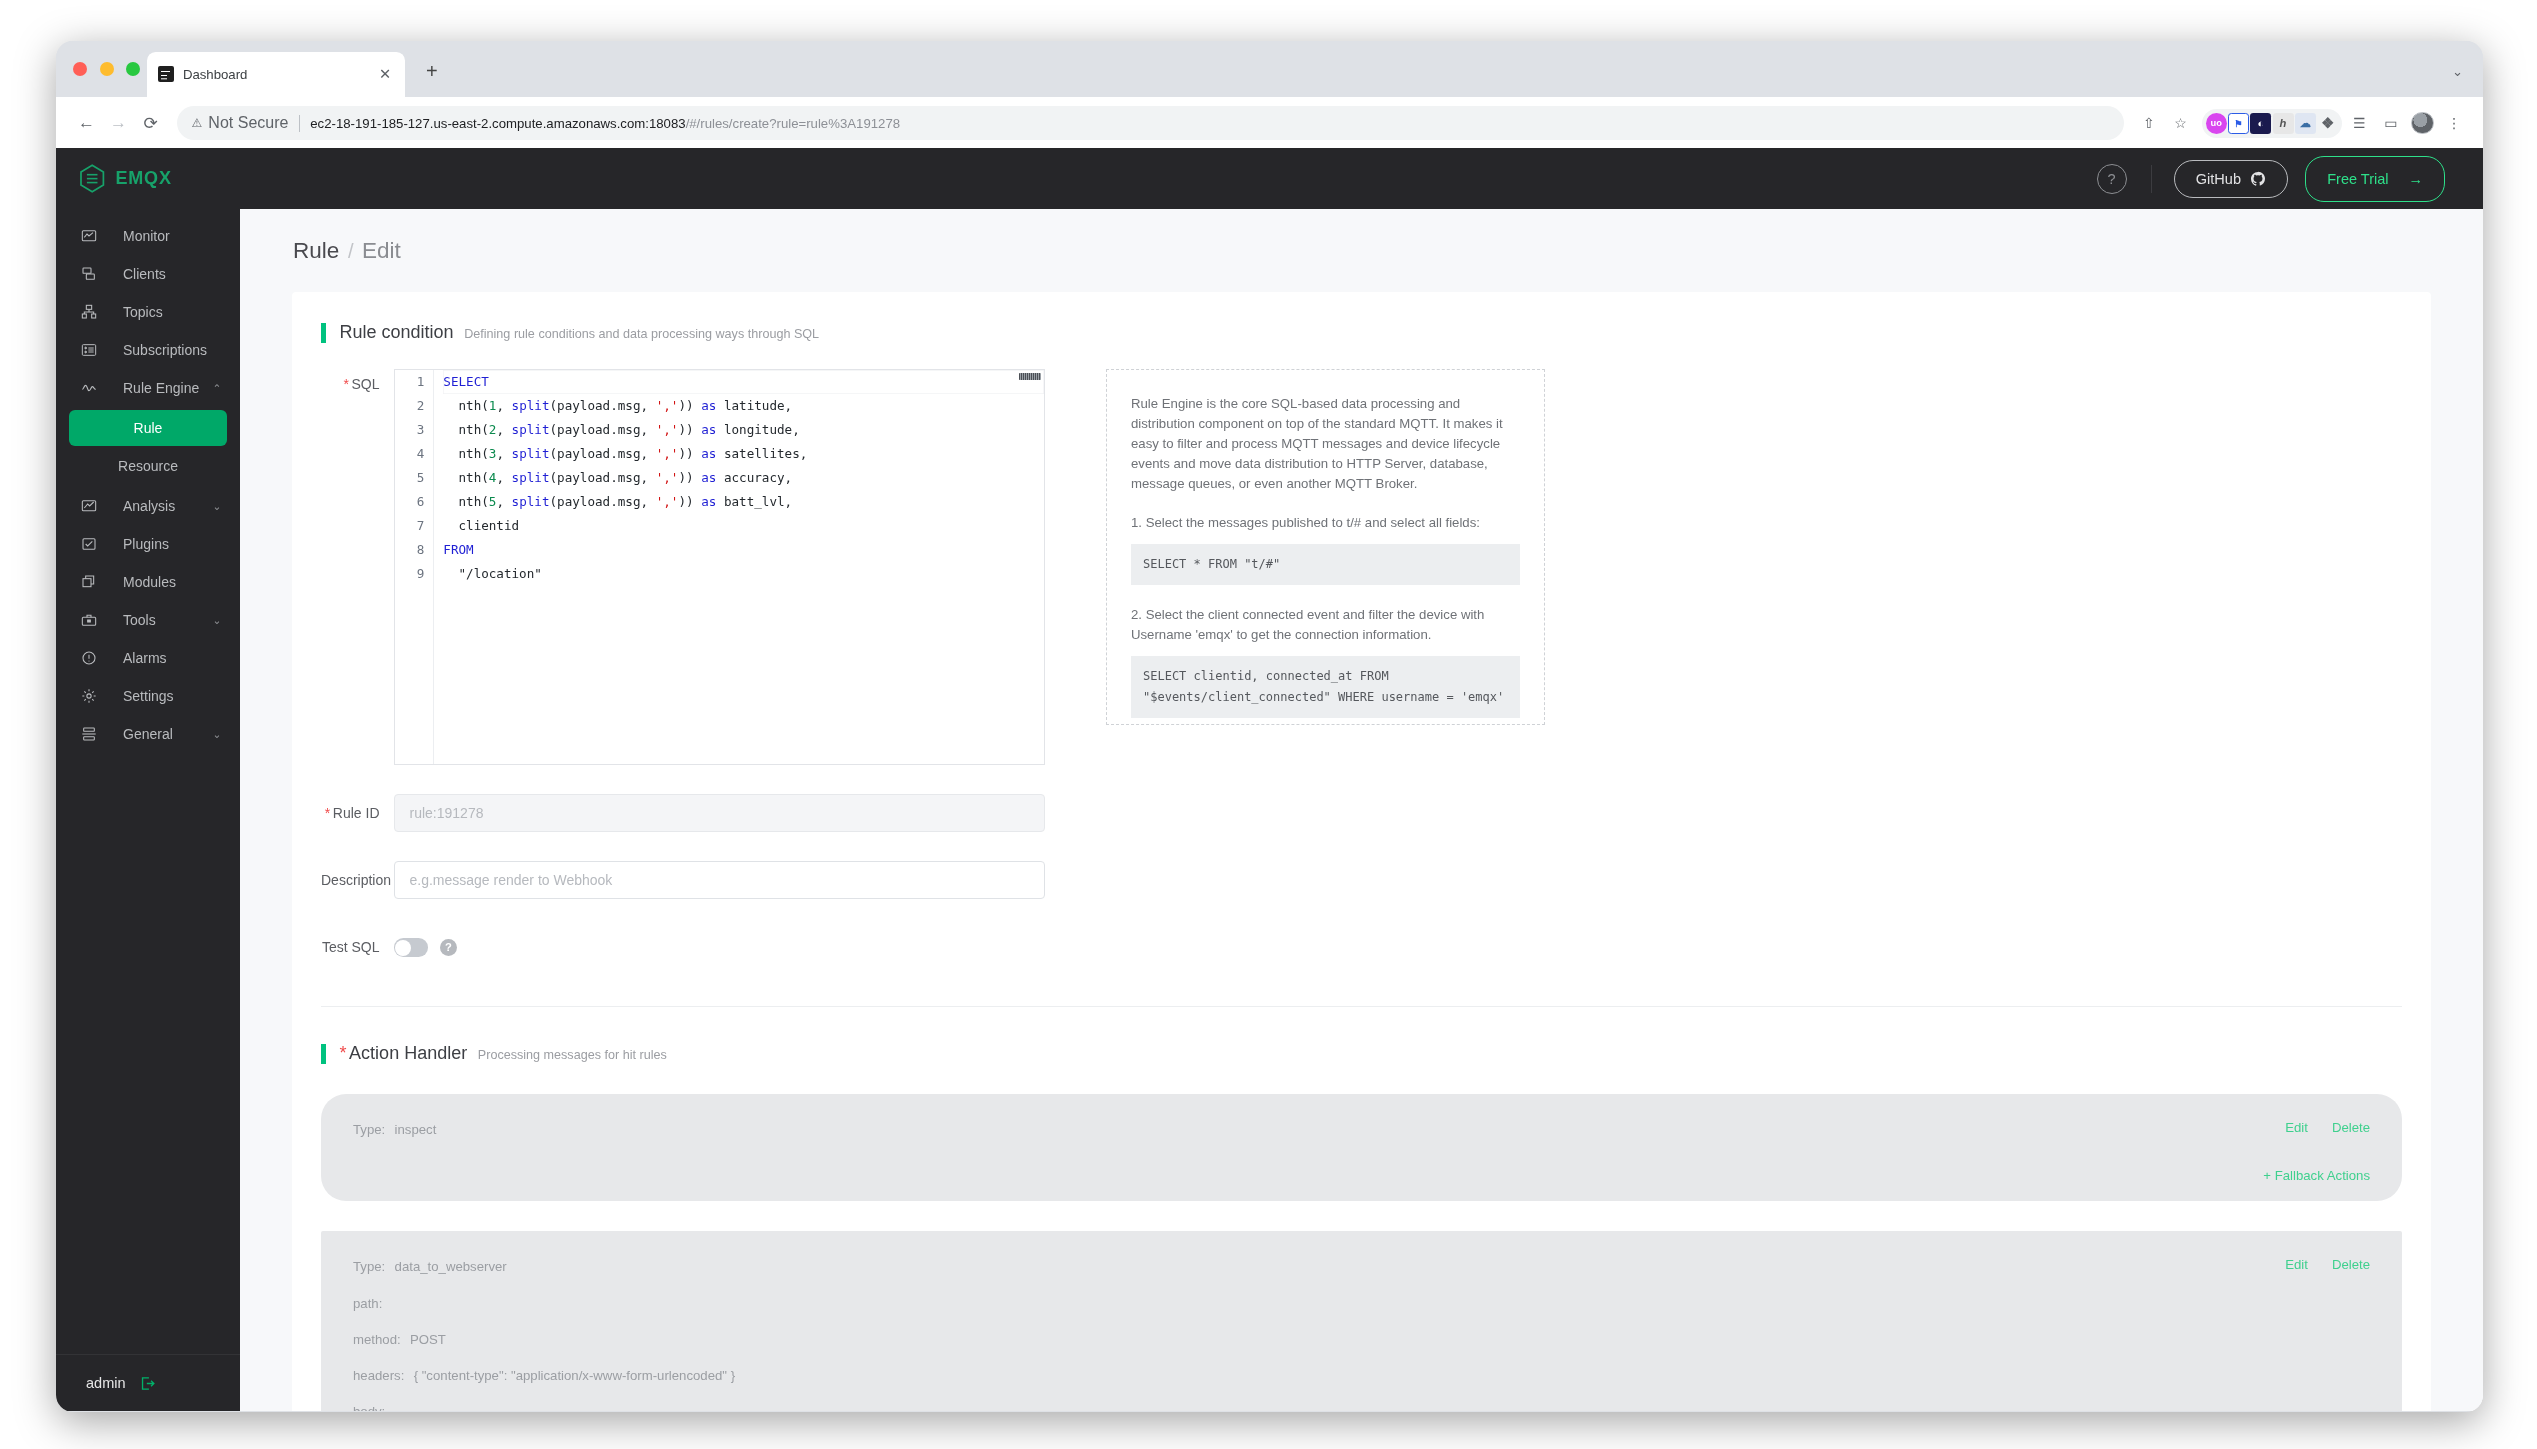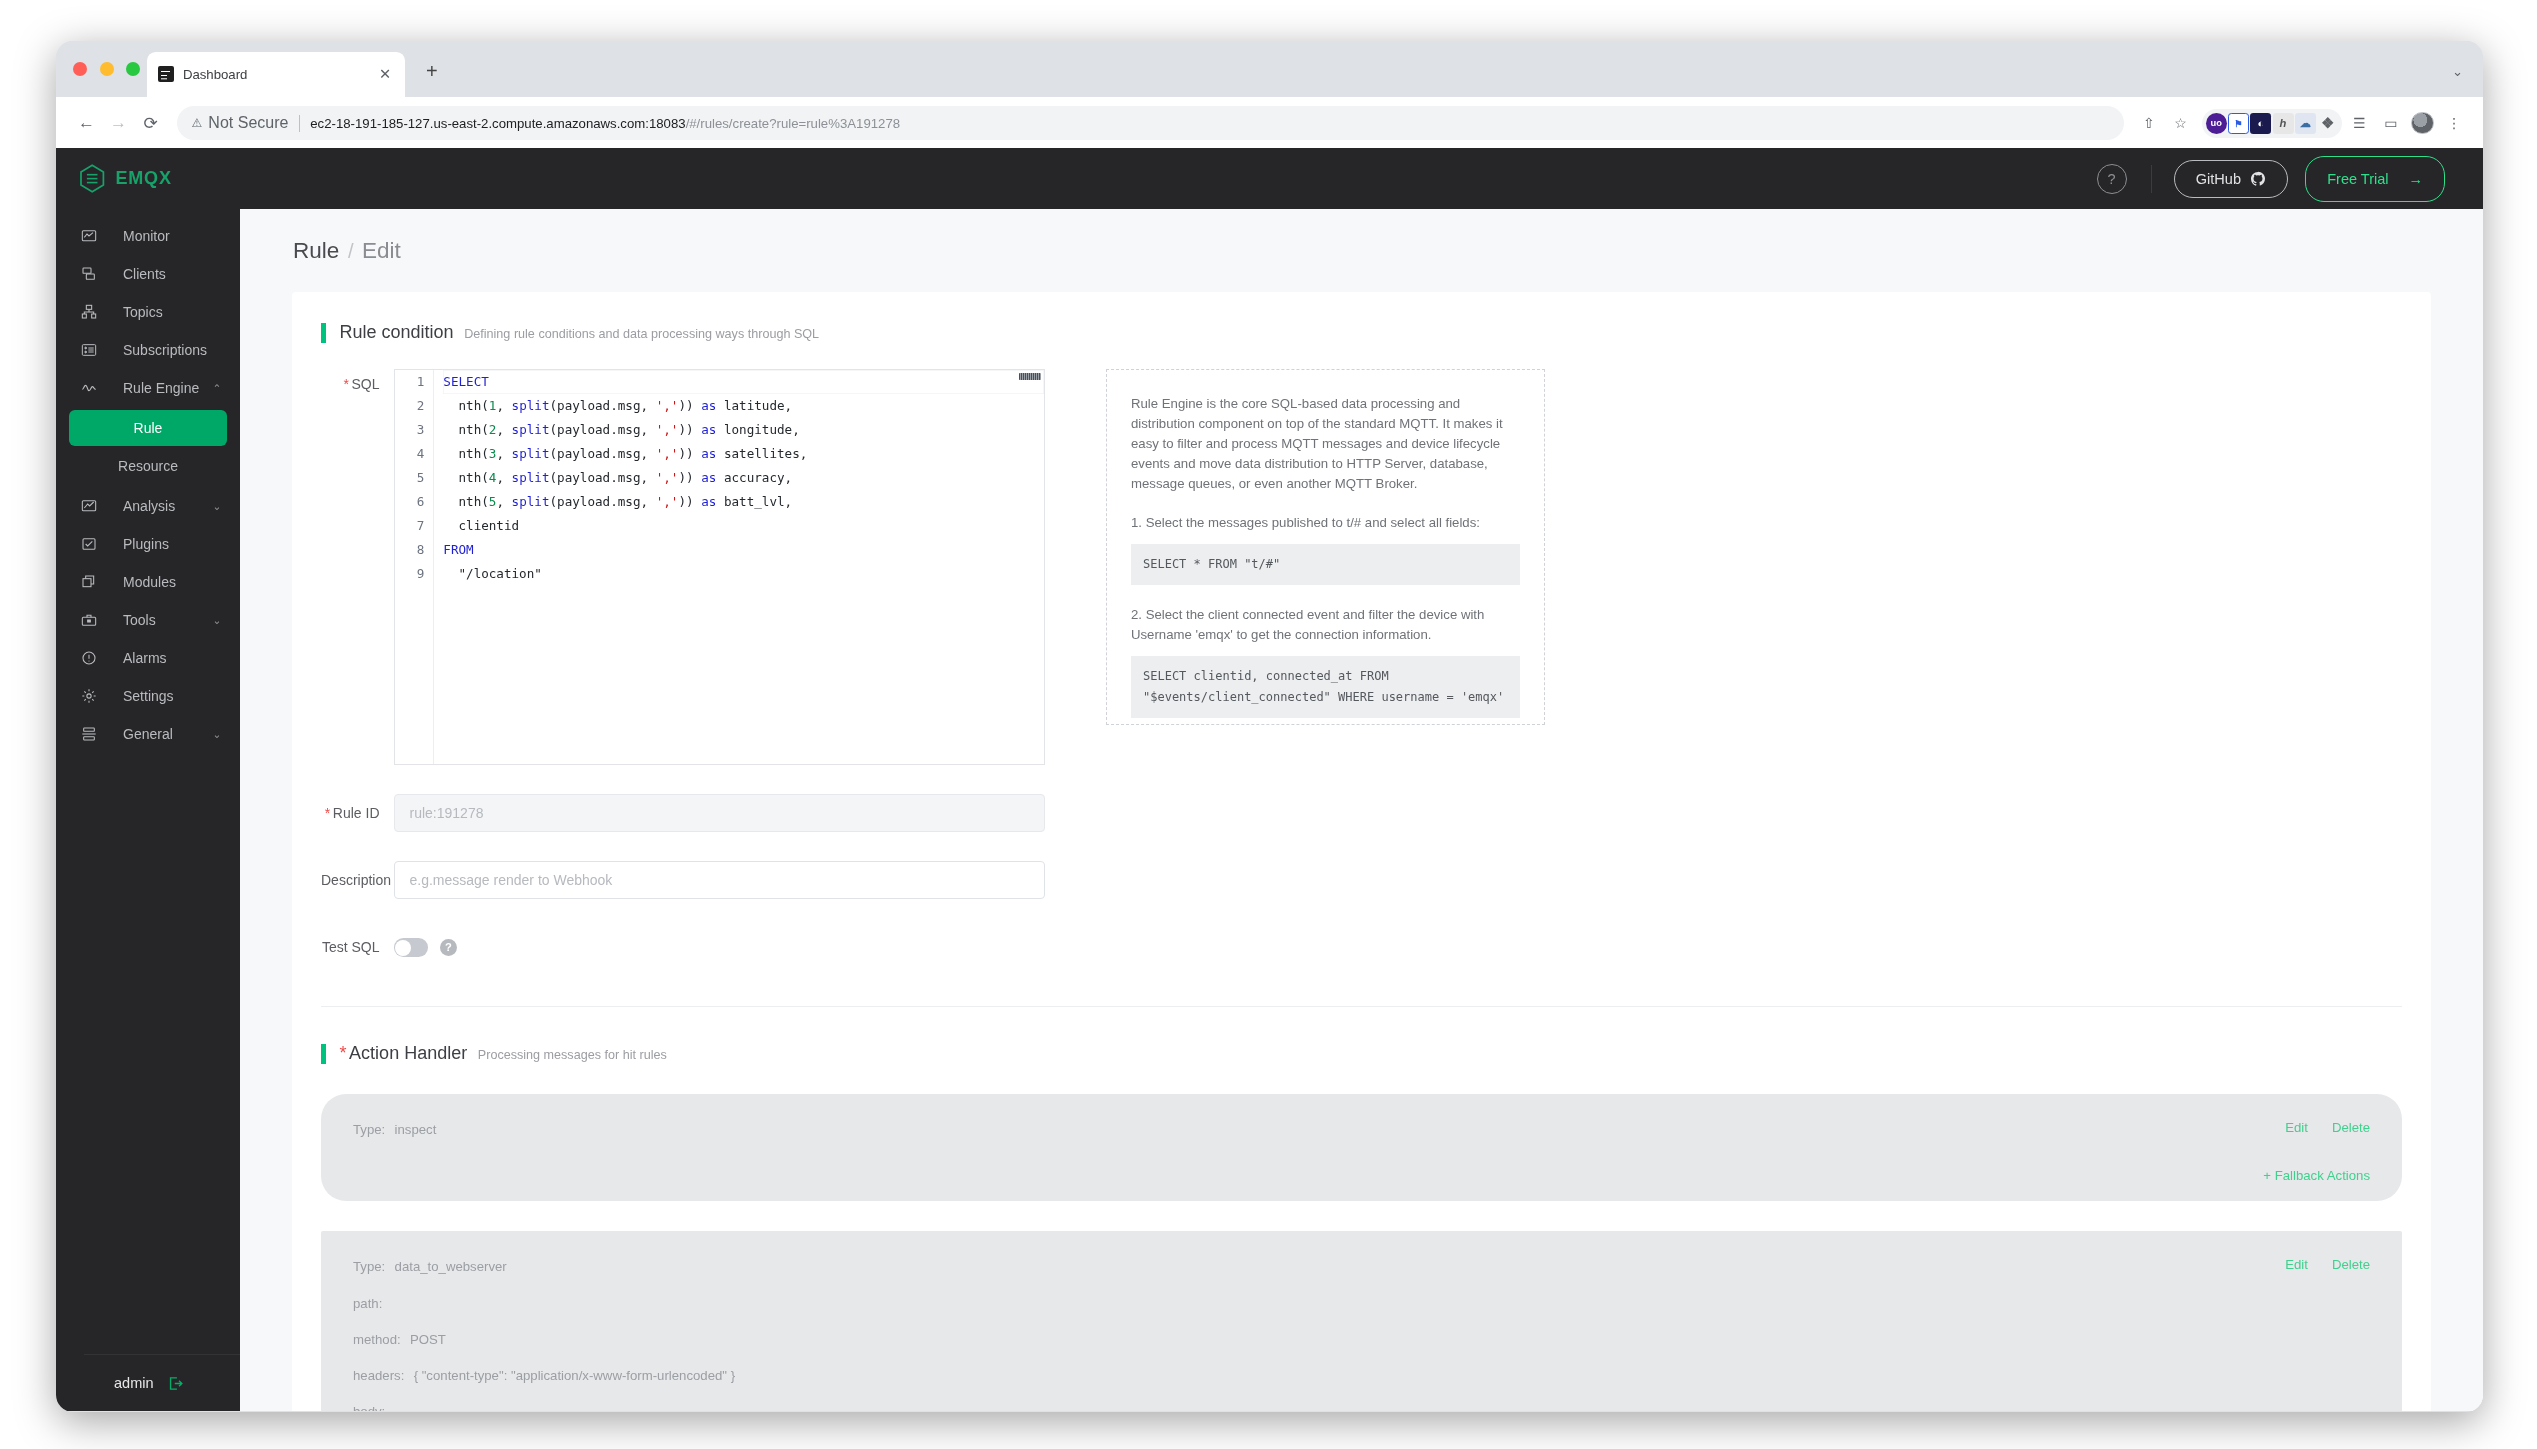--- a/index.html
+++ b/index.html
@@ -110,21 +110,21 @@
     display: flex; align-items: center; gap: 1.3px;
     background: #f1f3f4; border-radius: 16px;
     padding: 0 4px; height: 29px; margin-left: 4px;
   }
   .ext {
     width: 21px; height: 21px; border-radius: 3.3px;
     display:flex; align-items:center; justify-content:center;
     font-size: 10px; font-weight: bold; color:#fff;
     cursor:pointer; flex:none;
   }
-  .ext-ublock { background:#4c1d95; border-radius:50%; font-size:9.3px; }
+  .ext-ublock { background:#d946ef; border-radius:50%; font-size:9.3px; }
   .ext-privacy { background:#fff; border:1.3px solid #2b5ce6; color:#2b5ce6; font-size:9.3px; }
   .ext-globe { background:#1a1a4e; font-size:10.6px; }
   .ext-h { background:#e7e7e7; color:#555; font-style:italic; font-size:11.2px; }
   .ext-blue { background:#dfe6f2; color:#3a6ea5; font-size:11.2px; }
   .ext-puzzle { background:transparent; color:#5f6368; font-size:14.5px; }
   .avatar-ico {
     width: 22.5px; height: 22.5px; border-radius: 50%;
     background: radial-gradient(circle at 40% 35%, #9aa0a6 0 38%, #5f6368 39% 100%);
     border: 0.7px solid #bdc1c6;
   }
@@ -168,21 +168,20 @@
     height: 36px; margin: 2.6px 13.2px; border-radius: 6px;
     display: flex; align-items: center; justify-content: center;
     font-size: 14px; color: #b9bbbe; cursor: pointer;
   }
   .sub-item.active { background: #00a868; color: #fff; }
   .sidebar-footer {
     height: 57px; flex:none;
     display: flex; align-items: center;
     padding-left: 30px; gap: 13px;
     border-top: 0.7px solid #333336;
-    margin-left: 28px;
   }
   .sidebar-footer .user { color: #e6e6e6; font-size: 14.5px; }
   .logout-ico { width: 17px; height: 17px; }
 
   
   .main-col { flex: 1; display: flex; flex-direction: column; min-width: 0; }
   .topbar {
     height: 61px; flex:none;
     background: #262629;
     display: flex; align-items: center; justify-content: flex-end;

